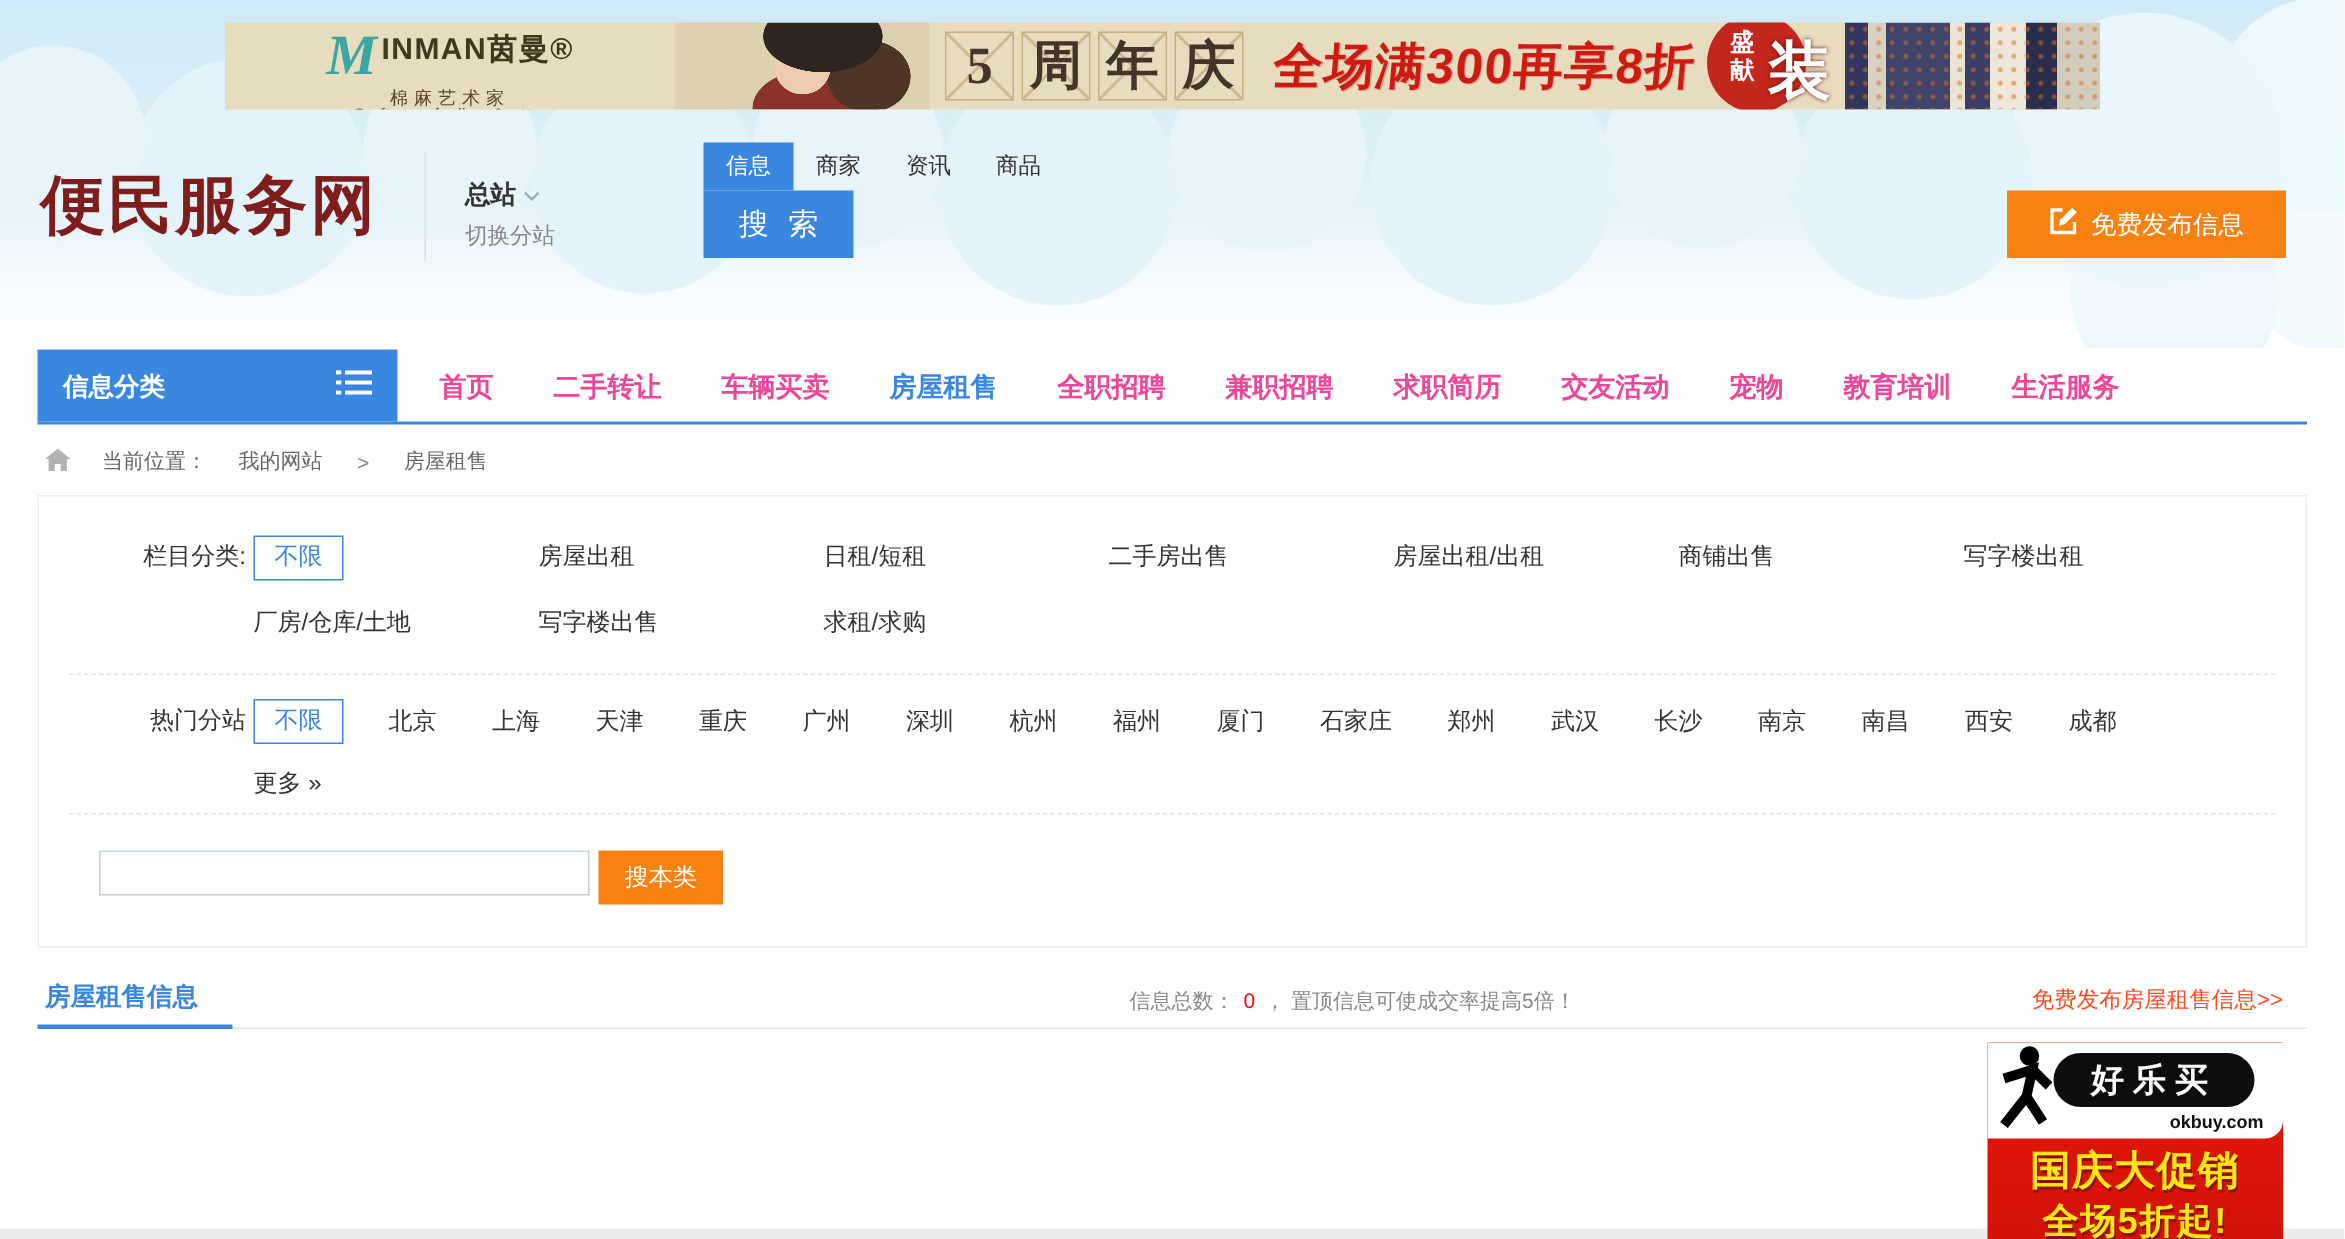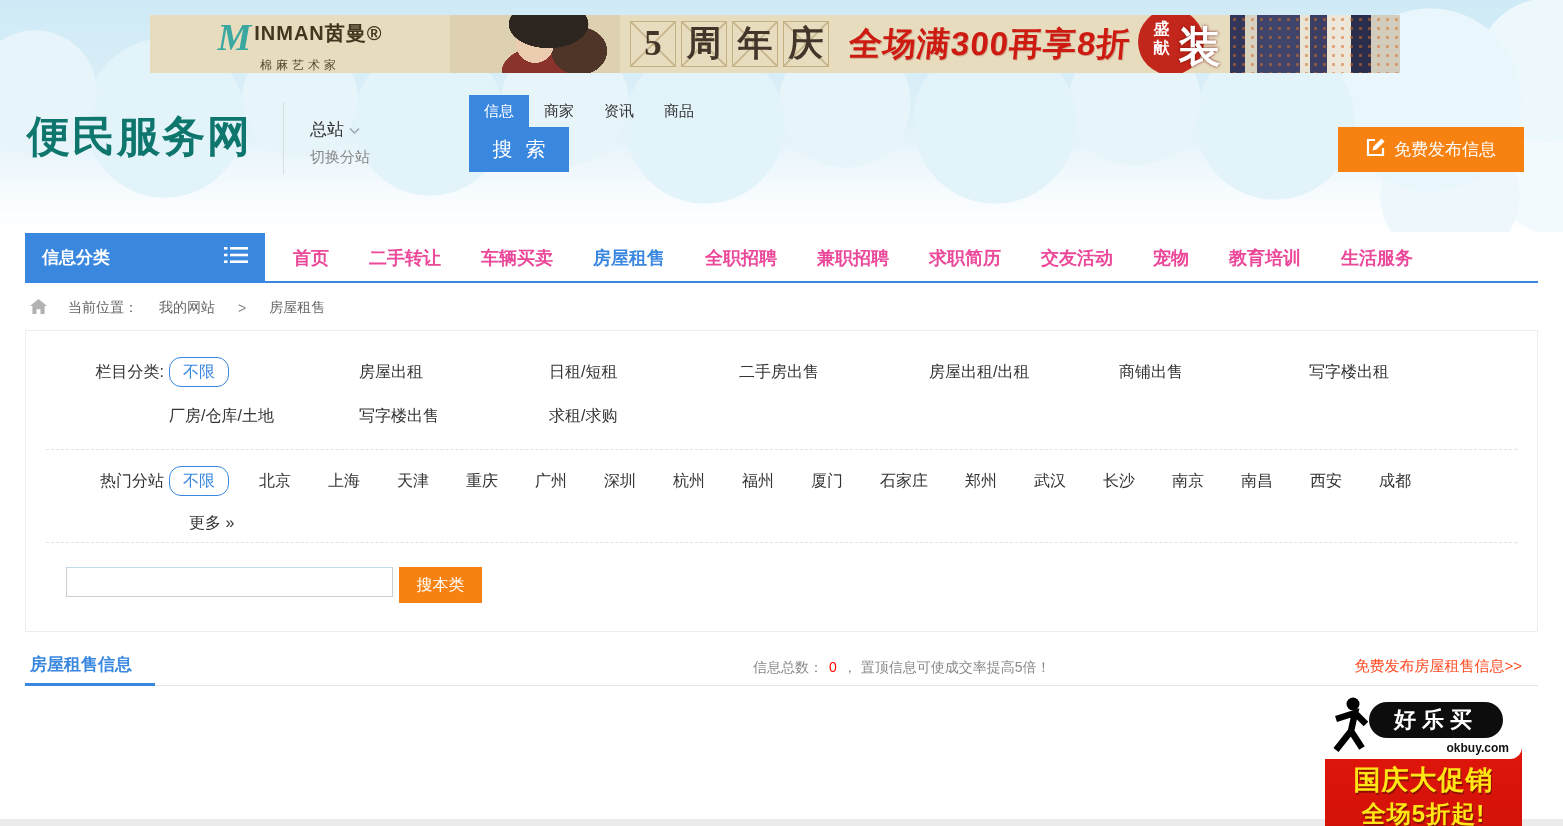--- a/index.html
+++ b/index.html
@@ -64,23 +64,23 @@
   .bn-clothes { flex:1;
     background:
       radial-gradient(circle 1.3px, rgba(210,110,45,.55) 1.3px, transparent 2px),
       linear-gradient(90deg,#33365b 0 9%, #d8d2c0 9% 16%, #41446a 16% 41%, #e9e4d4 41% 47%,
         #3c3f63 47% 57%, #ece7d8 57% 71%, #2a2d4b 71% 83%, #d2ccbc 83% 100%);
     background-size:9px 9px, 100% 100%; }
 
   
   .header { position:absolute; top:90px; left:0; width:1563px; height:143px; }
   .logo { position:absolute; left:27px; top:18px; font-size:43px; font-weight:bold;
-    color:#0f766e; letter-spacing:2px; cursor:pointer; }
+    color:#7f1d1d; letter-spacing:2px; cursor:pointer; }
   .hdr-divider { position:absolute; left:283px; top:12px; height:72px; border-left:1px solid #d9dee3; }
-  .station { position:absolute; left:310px; top:28px; font-size:17px; font-weight:normal;
+  .station { position:absolute; left:310px; top:28px; font-size:17px; font-weight:bold;
     color:#333; cursor:pointer; display:flex; align-items:center; gap:5px; }
   .switch { position:absolute; left:310px; top:58px; font-size:15px; color:#888; cursor:pointer; }
 
   .search-area { position:absolute; left:432px; top:5px;margin-left:37px; }
   .tabs { display:flex; }
   .tab { height:32px; line-height:32px; padding:0 15px; font-size:15px; color:#333; cursor:pointer; }
   .tab.active { background:#3a87e0; color:#fff; }
   .search-row { display:flex; }
   .search-box { position:relative; width:653px; height:45px; border:2px solid #3a87e0; background:#fff; }
   .search-box input { width:100%; height:100%; border:0; outline:none;
@@ -111,29 +111,29 @@
   .crumb-sep { margin:0 2px; color:#888; }
 
   
   .panel { position:absolute; top:330px; left:25px; width:1513px; height:302px;
     border:1px solid #ededed; background:#fff; }
   .f-row { display:flex; }
   .f-row.cats { padding-top:26px; }
   .f-label { width:138px; flex-shrink:0; text-align:right; font-size:16px; color:#333; line-height:30px; }
   .cat-grid { margin-left:5px; width:1340px; display:flex; flex-wrap:wrap; }
   .cat-cell { width:190px; line-height:30px; margin-bottom:14px; font-size:16px; color:#333; cursor:pointer; }
-  .any-box { display:inline-block; border:1px solid #3a87e0; color:#3a87e0; border-radius:12px;
+  .any-box { display:inline-block; border:1px solid #3a87e0; color:#3a87e0; border-radius:0;
     padding:3px 13px; font-size:16px; line-height:22px; cursor:pointer; background:#fff; }
   .dashed { margin:4px 20px 0; border-top:1px dashed #e2e2e2; }
   .f-row.cities { padding-top:16px; }
   .city-body { margin-left:5px; width:1340px; }
   .city-line1 { display:flex; align-items:center; }
   .city-list { display:flex; margin-left:30px; gap:37px; font-size:16px; color:#333; }
   .city { cursor:pointer; white-space:nowrap; }
-  .city-more { margin-top:12px; margin-left:20px; line-height:30px; font-size:16px; color:#333;
+  .city-more { margin-top:12px; margin-left:0; line-height:30px; font-size:16px; color:#333;
     cursor:pointer; width:70px; }
   .class-search { padding:24px 0 0 40px; display:flex; }
   .class-input { width:327px; height:30px; border:1px solid #ccc; border-top-color:#bedcec;
     padding:0 8px; font-size:14px; outline:none; }
   .class-btn { margin-left:6px; width:83px; height:36px; background:#f78211; color:#fff;
     border:0; font-size:16px; cursor:pointer; font-family:inherit; }
 
   
   .list-head { position:absolute; top:650px; left:25px; width:1513px; height:36px;
     border-bottom:1px solid #e5e5e5; }

